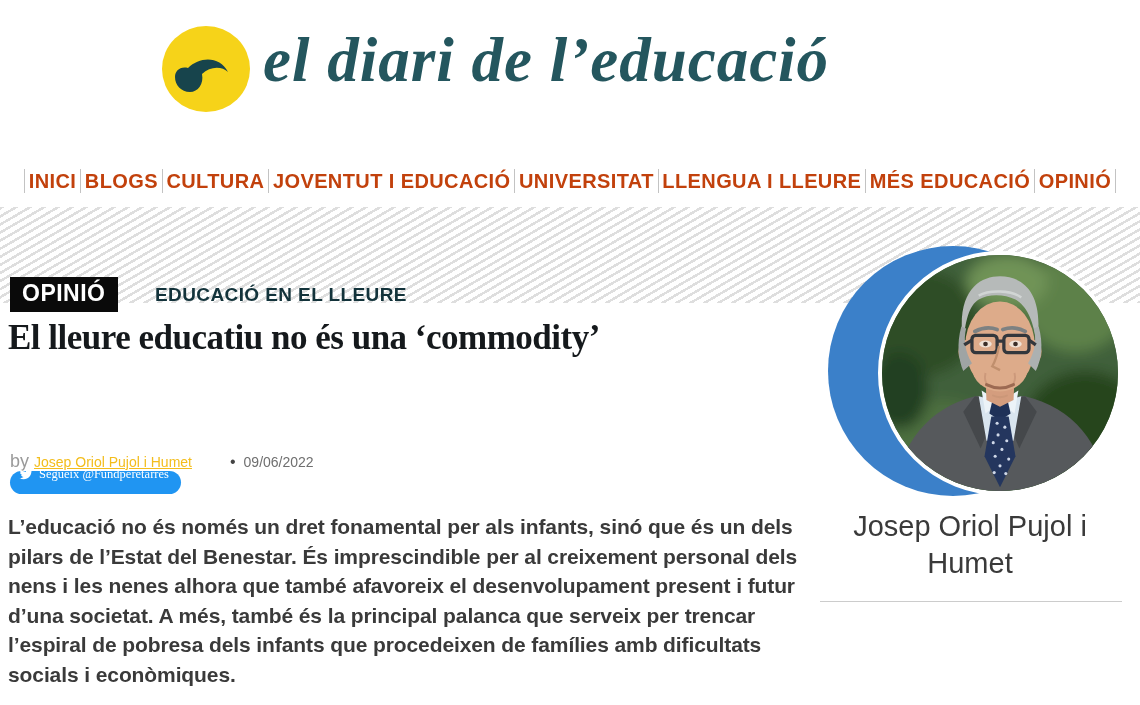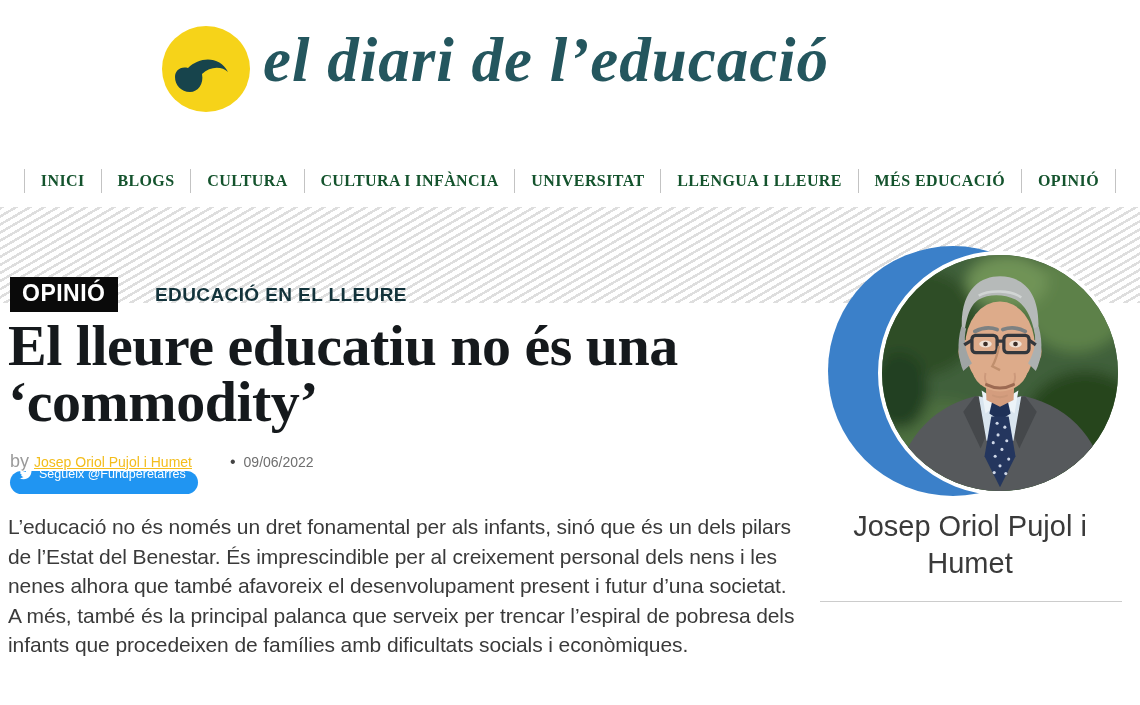--- a/index.html
+++ b/index.html
@@ -22,64 +22,64 @@
     font-size:63px; letter-spacing:1px; color:#24565e; white-space:nowrap;
   }
 
   
   #main-nav {
     position:absolute; left:0; top:162px; width:100%; height:38px;
     display:flex; align-items:center; justify-content:space-between;
     padding:0 24px;
   }
   .nav-item {
-    font-size:16px; font-weight:700; color:#14532d; letter-spacing:.4px;
-    white-space:nowrap; cursor:pointer;font-family:Liberation Serif, serif;
+    font-size:20px; font-weight:700; color:#c2410c; letter-spacing:.4px;
+    white-space:nowrap; cursor:pointer;
   }
   .nav-sep { width:1px; height:24px; background:#c3c3c3; }
 
   
   #stripe-band {
     position:absolute; left:0; top:207px; width:100%; height:96px;
     background:repeating-linear-gradient(150deg, #dedede 0 2.5px, #ffffff 2.5px 7px);
   }
 
   
   #opinion-badge {
     position:absolute; left:10px; top:277px; background:#0a0a0a; color:#fff;
     font-size:23px; font-weight:700; letter-spacing:.5px; padding:3px 12px 5px;
     z-index:3; cursor:pointer;
   }
   #category-label {
     position:absolute; left:141px; top:284px; font-size:19px; font-weight:700;
     color:#13333b; letter-spacing:.4px; z-index:3; cursor:pointer;margin-left:14px;
   }
   #headline {
-    position:absolute; left:8px; top:318px; width:720px;
+    position:absolute; left:8px; top:310px; width:720px;
     font-family:"Liberation Serif", serif; font-weight:700;
-    font-size:58px; line-height:56px; color:#15191c; letter-spacing:-0.5px;
+    font-size:35px; line-height:56px; color:#15191c; letter-spacing:-0.5px;
   }
 
   
   #byline { position:absolute; left:10px; top:451px; display:flex; align-items:center; }
   #byline .by { font-size:18px; color:#9a9a9a; margin-right:5px; }
   #author-link { font-size:14px; color:#f3bd1c; text-decoration:underline; cursor:pointer; }
   #date-wrap { margin-left:38px; font-size:14px; color:#6f6f6f; display:flex; align-items:center; }
   #date-wrap .dot { color:#444; font-size:16px; margin-right:8px; }
 
   #twitter-btn {
     position:absolute; left:10px; top:471px; height:23px; padding:0 12px 17px 9px;
     background:#2095f2; border-radius:12px; display:inline-flex; align-items:center;
-    gap:6px; color:#fff; font-size:12.5px; cursor:pointer; border:none;
+    gap:6px; color:#fff; font-size:12.5px; cursor:pointer; border:none;font-family:Liberation Serif, serif;
   }
 
   
   #lead-paragraph {
     position:absolute; left:8px; top:512px; width:792px;
-    font-size:21px; line-height:29.5px; font-weight:400; color:#3a3a3a;
+    font-size:21px; line-height:29.5px; font-weight:700; color:#3a3a3a;
     letter-spacing:-0.1px;
   }
 
   
   #blue-circle {
     position:absolute; left:828px; top:246px; width:250px; height:250px;
     background:#3b80c9; border-radius:50%; z-index:2;
   }
   #author-photo {
     position:absolute; left:878px; top:251px; width:244px; height:244px;
@@ -117,21 +117,21 @@
   </div>
 
   <nav id="main-nav">
     <span class="nav-sep"></span>
     <span class="nav-item">INICI</span>
     <span class="nav-sep"></span>
     <span class="nav-item">BLOGS</span>
     <span class="nav-sep"></span>
     <span class="nav-item">CULTURA</span>
     <span class="nav-sep"></span>
-    <span class="nav-item">CULTURA I INFÀNCIA</span>
+    <span class="nav-item">JOVENTUT I EDUCACIÓ</span>
     <span class="nav-sep"></span>
     <span class="nav-item">UNIVERSITAT</span>
     <span class="nav-sep"></span>
     <span class="nav-item">LLENGUA I LLEURE</span>
     <span class="nav-sep"></span>
     <span class="nav-item">MÉS EDUCACIÓ</span>
     <span class="nav-sep"></span>
     <span class="nav-item">OPINIÓ</span>
     <span class="nav-sep"></span>
   </nav>

